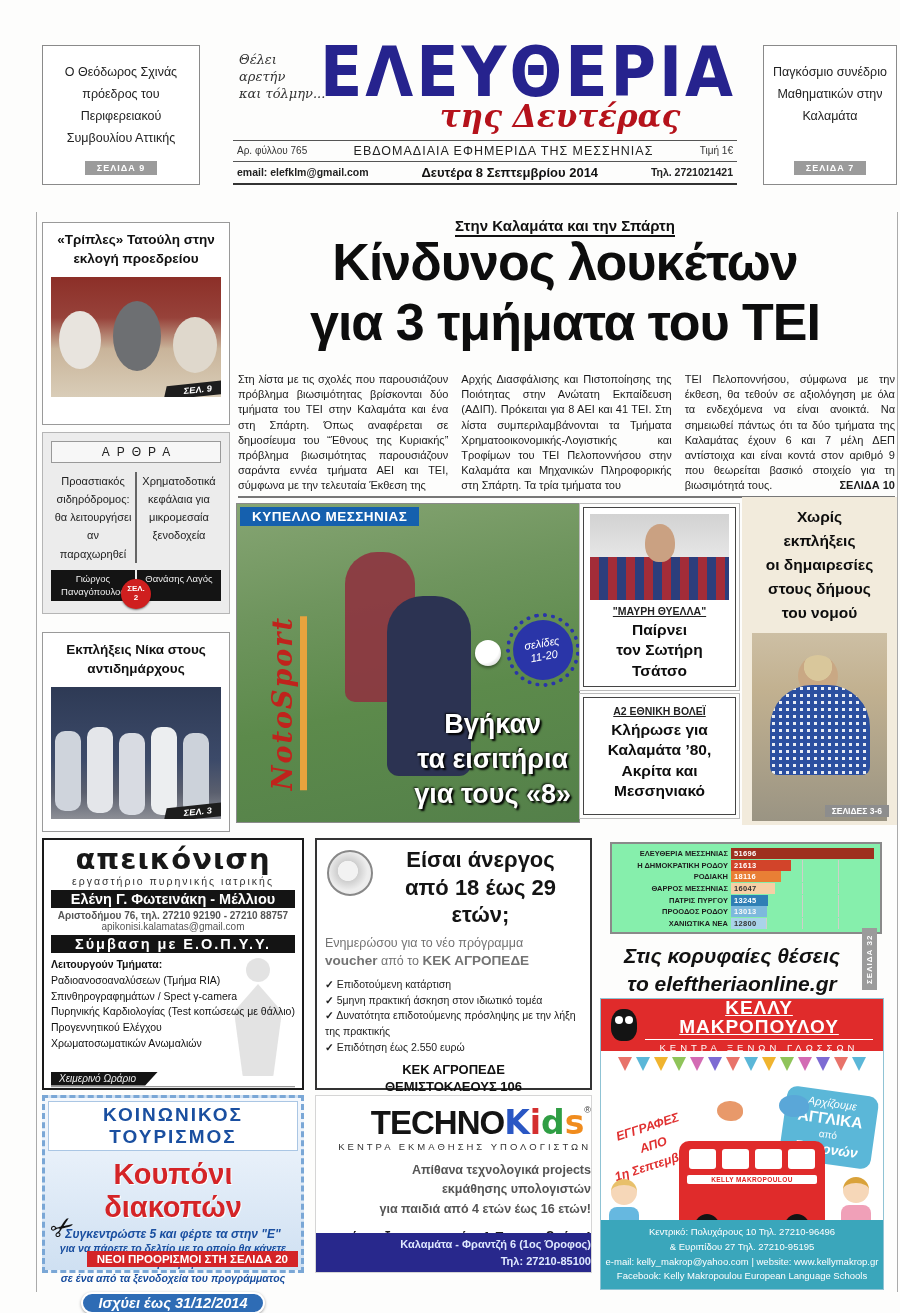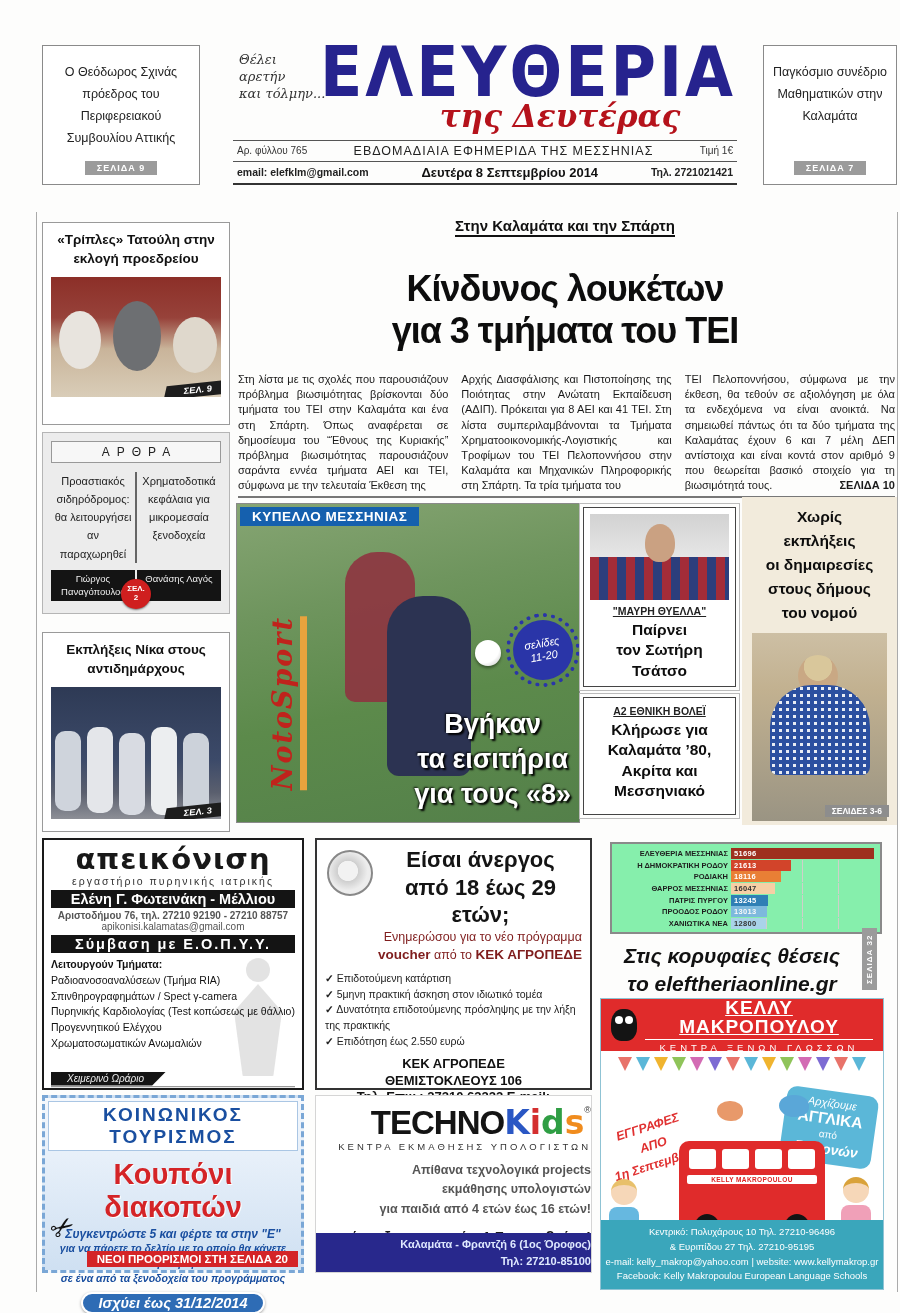--- a/index.html
+++ b/index.html
@@ -32,21 +32,21 @@
   .info2{display:flex;justify-content:space-between;align-items:center;border-top:1px solid #555;
          border-bottom:2px solid #333;padding:3px 4px;}
   .info2 .email,.info2 .phone{font-size:10.5px;font-weight:bold;color:#222;}
   .info2 .date{font-size:13px;font-weight:bold;color:#111;}
 
   
   .kicker{position:absolute;left:233px;top:217px;width:664px;text-align:center;font-size:15px;
           font-weight:bold;}
   .kicker span{border-bottom:2px solid #111;padding-bottom:1px;}
   .headline{position:absolute;left:233px;top:232px;width:664px;text-align:center;font-weight:900;
-            font-size:36px;line-height:1.16;letter-spacing:-1px;color:#0d0d0d;margin-top:36px;}
+            font-size:52px;line-height:1.16;letter-spacing:-1px;color:#0d0d0d;}
   .lead-body{position:absolute;left:238px;top:372px;width:657px;display:flex;gap:13px;}
   .lead-col{flex:1;font-size:11px;line-height:1.38;text-align:justify;color:#1a1a1a;}
   .lead-page{float:right;font-weight:bold;font-size:11px;}
   .lead-rule{position:absolute;left:238px;top:496px;width:657px;height:2px;background:#777;}
 
   
   .rail-box{position:absolute;left:42px;width:188px;border:1px solid #9a9a9a;background:#fff;
             padding:8px;box-sizing:border-box;}
   .rail-title{font-size:13.5px;font-weight:bold;text-align:center;line-height:1.4;color:#111;}
   .rail-photo{position:relative;margin-top:8px;width:100%;overflow:hidden;}
@@ -129,32 +129,32 @@
             padding:1px 0;margin-top:3px;}
   .apik-addr{text-align:center;font-size:10px;font-weight:bold;color:#555;margin-top:2px;}
   .apik-mail{text-align:center;font-size:10px;color:#555;}
   .apik-deps{position:relative;z-index:1;font-size:10.5px;line-height:1.5;margin-top:4px;color:#111;}
   .apik-deps .dt{font-weight:bold;}
   .apik-sil{position:absolute;right:12px;top:118px;width:64px;height:120px;z-index:0;opacity:.5;}
   .apik-sil:before{content:"";position:absolute;left:20px;top:0;width:24px;height:24px;border-radius:50%;background:#c9c9c9;}
   .apik-sil:after{content:"";position:absolute;left:8px;top:26px;width:48px;height:92px;background:#c9c9c9;
                   border-radius:40% 40% 20% 20%;clip-path:polygon(50% 0,100% 30%,82% 100%,18% 100%,0 30%);}
   .hour-label{display:inline-block;background:#141414;color:#eee;font-style:italic;font-size:10px;
-              padding:1px 22px 2px 16px;clip-path:polygon(0 0,100% 0,88% 100%,0 100%);margin-top:20px;}
+              padding:1px 22px 2px 8px;clip-path:polygon(0 0,100% 0,88% 100%,0 100%);margin-top:20px;}
   .hour-row{background:#e7e7e7;border-top:1px solid #999;border-bottom:1px solid #999;font-size:11px;
             font-weight:bold;padding:1px 3px;color:#222;}
   .hour-row .note{font-weight:normal;font-size:6.5px;color:#444;}
 
   
   .vou{position:absolute;left:315px;top:838px;width:277px;height:252px;border:2px solid #333;
        background:#fff;padding:6px 8px;box-sizing:border-box;}
   .vou-logo{position:absolute;left:10px;top:10px;width:42px;height:42px;border-radius:50%;
             border:2px solid #888;background:radial-gradient(circle at 45% 45%,#f2f2f2 30%,#cfcfcf 32%,#ededed 60%);}
   .vou-title{margin-left:54px;text-align:center;font-weight:800;font-size:22px;line-height:1.25;color:#141414;}
-  .vou-sub{text-align:right;font-size:12.5px;color:#7f1d1d;line-height:1.4;}
+  .vou-sub{text-align:left;font-size:12.5px;color:#737373;margin-top:6px;line-height:1.4;}
   .vou-sub b{font-size:13.5px;}
   .vou-bullets{font-size:10.5px;line-height:1.5;margin-top:6px;color:#222;}
   .vou-org{text-align:center;font-weight:800;font-size:13px;line-height:1.3;margin-top:6px;}
   .vou-logos{display:flex;align-items:center;justify-content:space-between;margin-top:6px;padding:0 4px;}
   .eu-flag{width:36px;height:25px;background:#123a8c;color:#f5c518;font-size:10px;display:flex;
            align-items:center;justify-content:center;letter-spacing:-1px;}
   .min-logo{width:78px;height:22px;background:#9a9a9a;color:#fff;font-size:5px;line-height:1.2;
             padding:1px 2px;overflow:hidden;}
   .espa{text-align:center;font-weight:800;font-size:13px;color:#2d2d2d;line-height:1;}
   .espa .yrs{font-size:7px;font-weight:normal;color:#777;}

